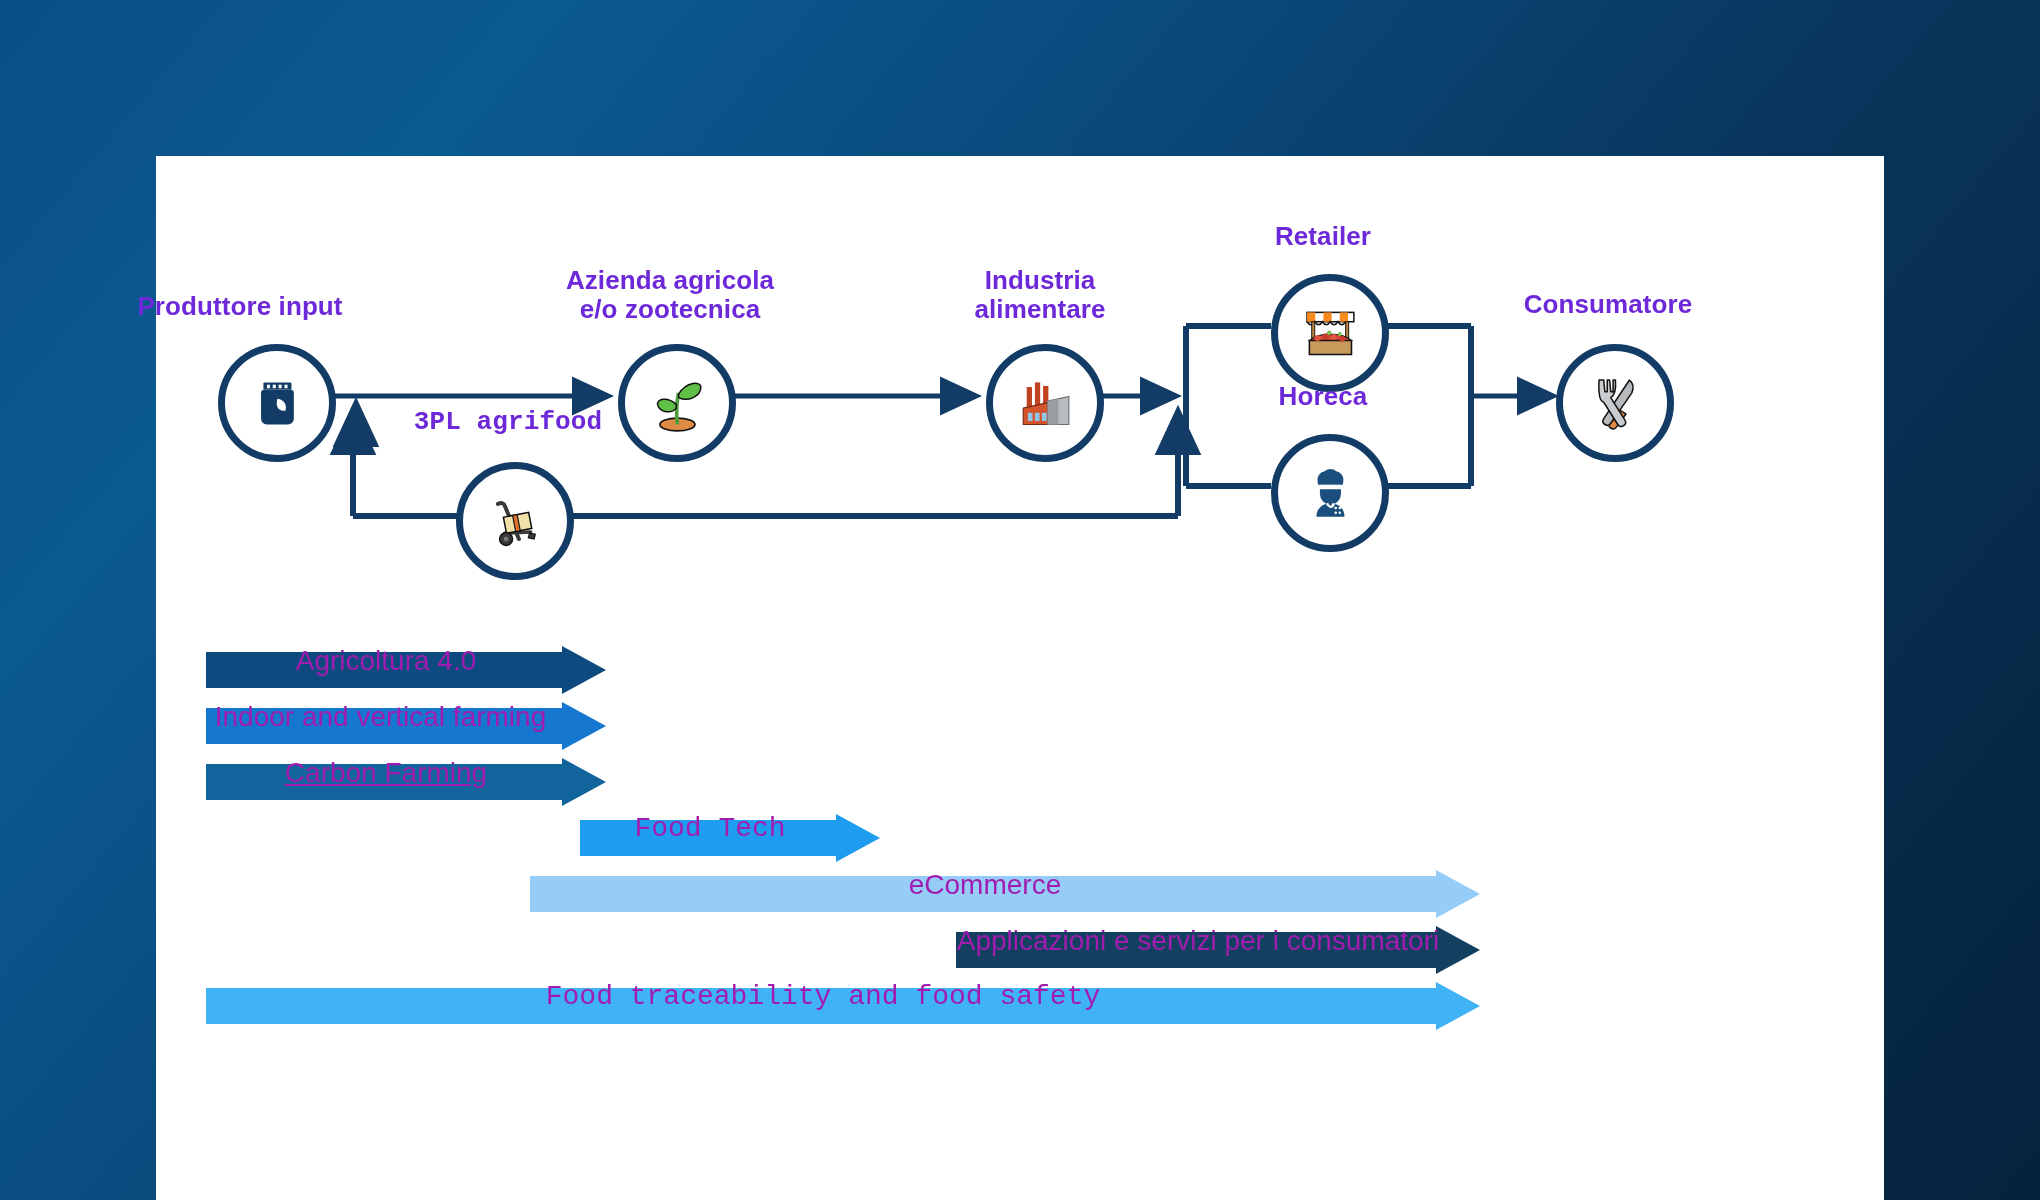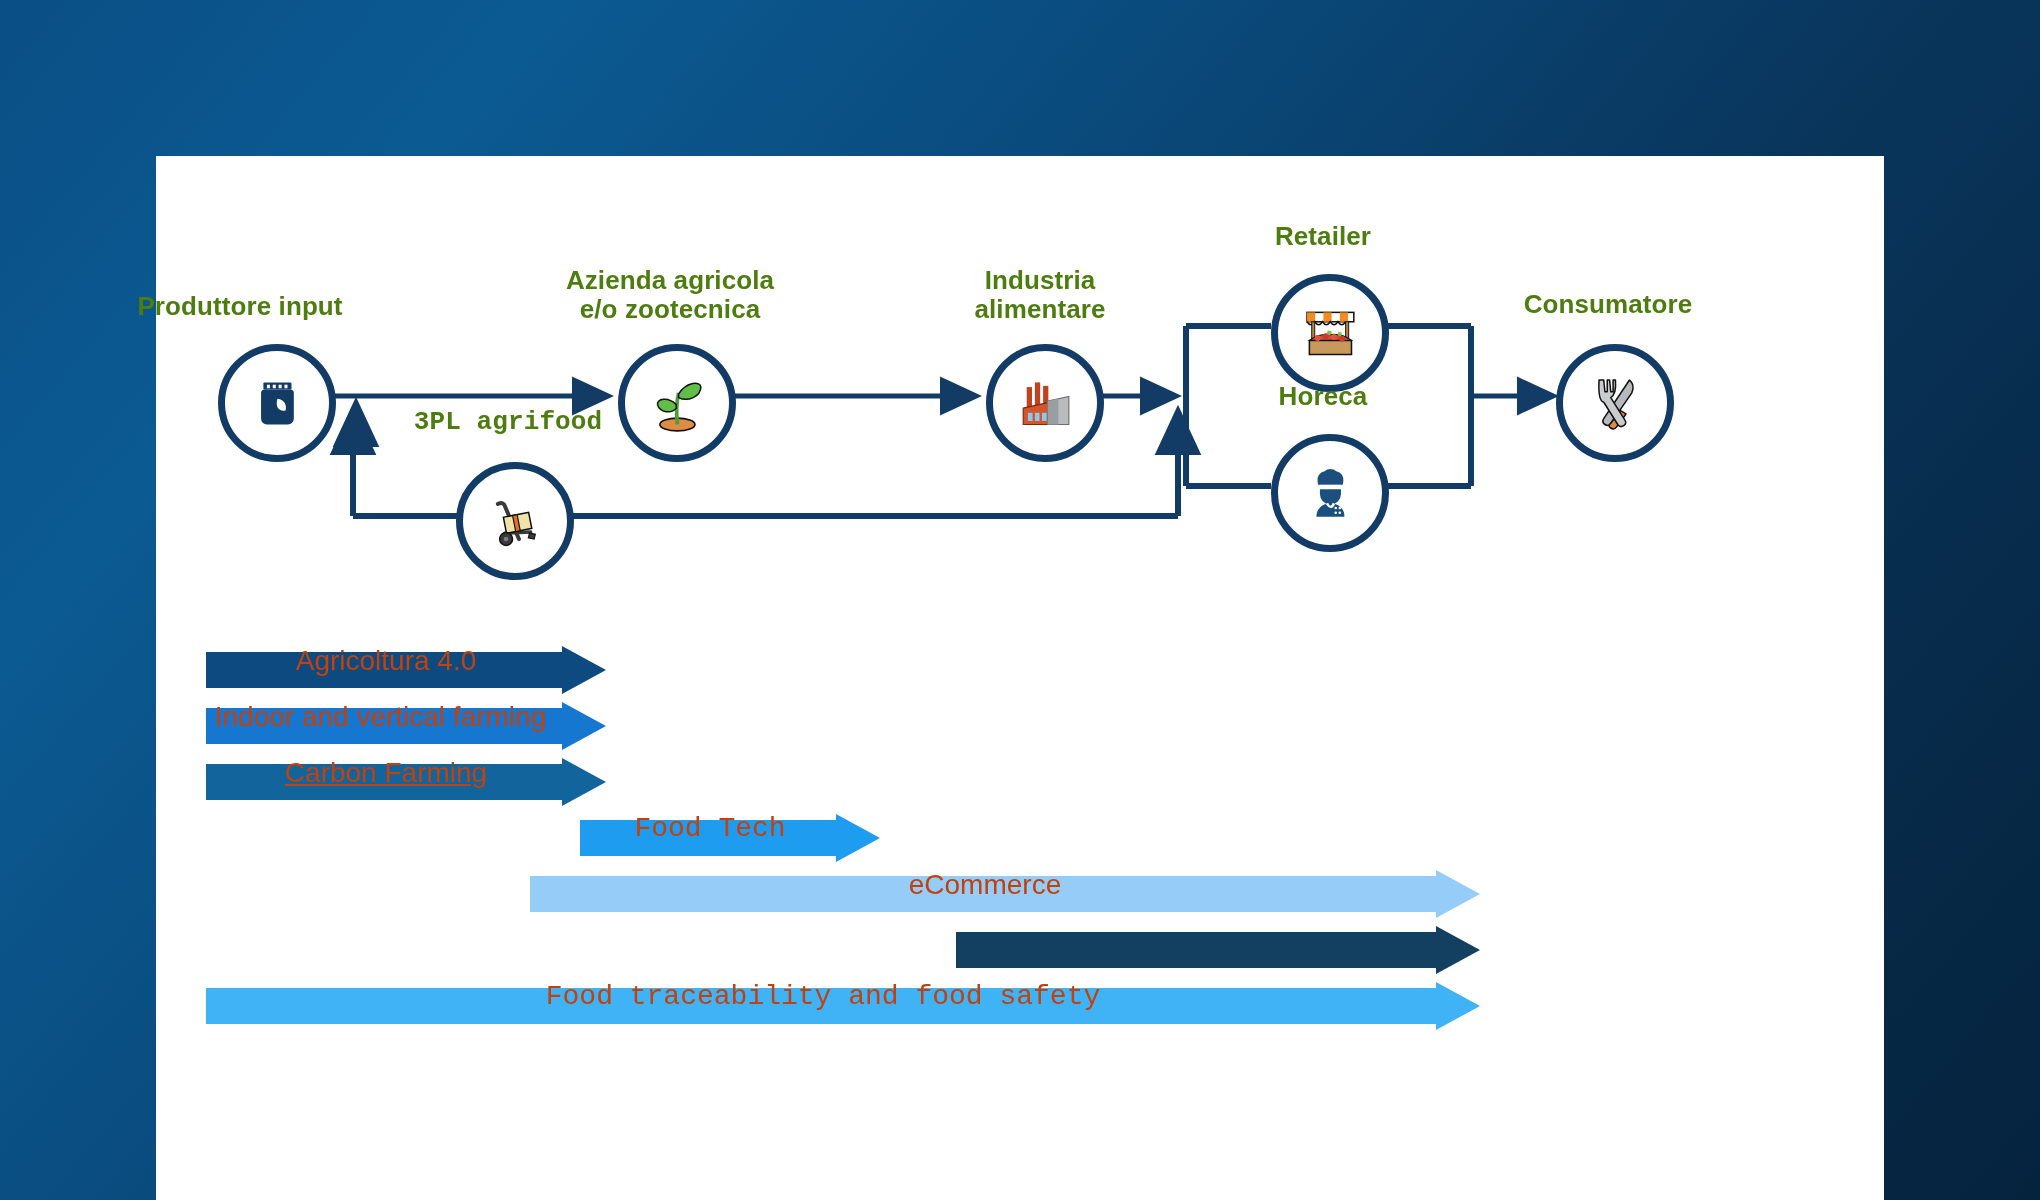--- a/index.html
+++ b/index.html
@@ -19,28 +19,28 @@
     background:#ffffff;
   }
   
   svg.layer{position:absolute;left:0;top:0;width:1728px;height:1044px;overflow:visible;}
 
   
   .node{position:absolute;border:7px solid #123b66;border-radius:50%;
         background:#fff;display:flex;align-items:center;justify-content:center;}
   .node .glyph{width:72%;height:72%;display:block;}
   .node-label{
-    position:absolute;color:#4d7c0f;font-weight:bold;
+    position:absolute;color:#6d28d9;font-weight:bold;
     font-size:26px;line-height:1.12;text-align:center;white-space:pre-line;
     letter-spacing:.1px;
   }
   
   .bar{position:absolute;display:flex;align-items:center;justify-content:center;}
   .bar .bar-label{
-    position:relative;z-index:2;color:#c2410c;font-size:28px;
+    position:relative;z-index:2;color:#a21caf;font-size:28px;
     white-space:nowrap;padding-bottom:19px;
   }
   .bar svg{position:absolute;left:0;top:0;width:100%;height:100%;}
 </style>
 </head>
 <body>
 
 <div id="stage">
   <div id="panel">
 
@@ -218,20 +218,21 @@
         <svg viewBox="0 0 950 48" preserveAspectRatio="none">
           <path d="M0 6 L906 6 L906 0 L950 24 L906 48 L906 42 L0 42 Z" fill="#96ccf8"></path>
         </svg>
         <span class="bar-label" style="margin-right:40px;">eCommerce</span>
       </div>
 
       <div class="bar" style="left:800px;top:770px;width:524px;height:48px;">
         <svg viewBox="0 0 524 48" preserveAspectRatio="none">
           <path d="M0 6 L480 6 L480 0 L524 24 L480 48 L480 42 L0 42 Z" fill="#133f60"></path>
         </svg>
+        <span class="bar-label" style="margin-right:40px;">Applicazioni e servizi per i consumatori</span>
       </div>
 
       <div class="bar" style="left:50px;top:826px;width:1274px;height:48px;">
         <svg viewBox="0 0 1274 48" preserveAspectRatio="none">
           <path d="M0 6 L1230 6 L1230 0 L1274 24 L1230 48 L1230 42 L0 42 Z" fill="#3fb3f6"></path>
         </svg>
         <span class="bar-label" style="margin-right:40px;font-family:Liberation Mono, monospace;">Food traceability and food safety</span>
       </div>
     </div>
 

